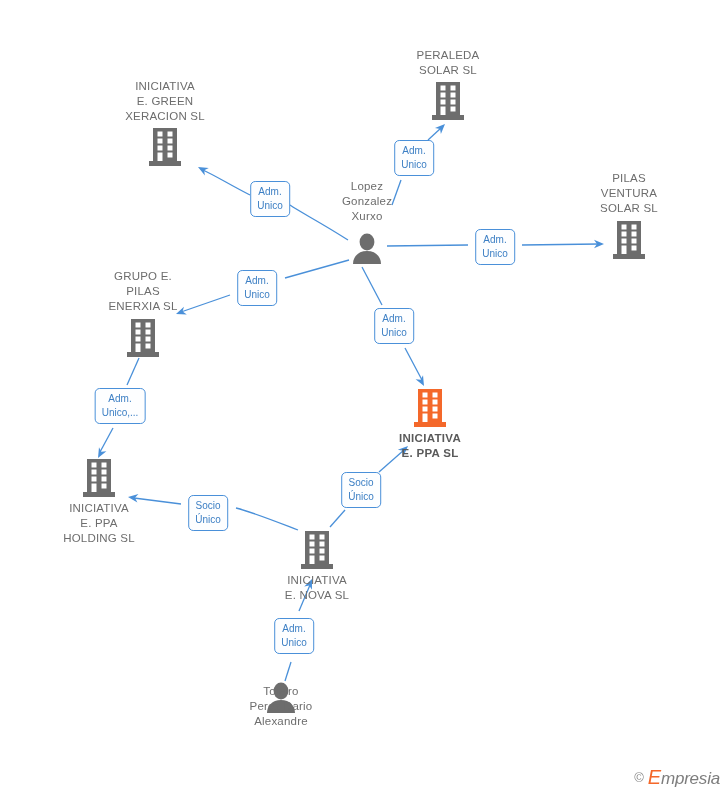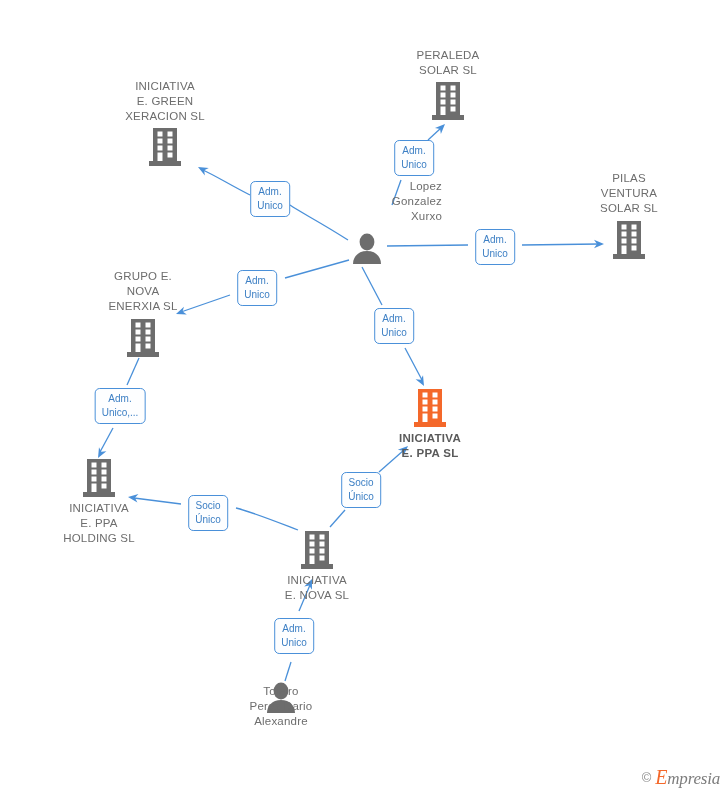--- a/index.html
+++ b/index.html
@@ -73,21 +73,21 @@
     align-items: center;
     gap: 4px;
     font-size: 15px;
     color: #8a8a8a;
   }
   .watermark .wm-c {
     font-size: 13px;
     color: #8a8a8a;
   }
   .watermark .wm-name {
-    font-family: Liberation Serif, serif;
+    font-family: Liberation Sans, sans-serif;
     font-style: italic;
     font-size: 17px;
     color: #7d7d7d;
     letter-spacing: -0.2px;
   }
   .watermark .wm-name .wm-e {
     color: #f4682a;
     font-size: 20px;
   }
 </style>
@@ -187,21 +187,21 @@
           </svg></div>
         <div class="node-label" style="left: 629px; top: 171px; text-align: center;">PILAS
 VENTURA
 SOLAR  SL</div>
       </div>
       <div class="node">
         <div class="node-icon" style="left: 367px; top: 249px;"><svg width="30" height="32" viewBox="0 0 30 32">
             <ellipse cx="15" cy="9" rx="7.4" ry="8.4" fill="#6d6d6d"></ellipse>
             <path d="M 15 18 C 24 18, 29 24, 29 31 L 1 31 C 1 24, 6 18, 15 18 Z" fill="#6d6d6d"></path>
           </svg></div>
-        <div class="node-label" style="left: 367px; top: 179px; text-align: right;">Lopez
+        <div class="node-label" style="left: 367px; top: 179px;">Lopez
 Gonzalez
 Xurxo</div>
       </div>
       <div class="node">
         <div class="node-icon" style="left: 143px; top: 338px;"><svg width="34" height="40" viewBox="0 0 34 40">
             <g fill="#6d6d6d">
               <rect x="5" y="1" width="24" height="33"></rect>
               <rect x="1" y="34" width="32" height="5"></rect>
             </g>
             <g fill="#ffffff">
@@ -209,21 +209,21 @@
               <rect x="19.5" y="4.5" width="5" height="5"></rect>
               <rect x="9.5" y="11.5" width="5" height="5"></rect>
               <rect x="19.5" y="11.5" width="5" height="5"></rect>
               <rect x="9.5" y="18.5" width="5" height="5"></rect>
               <rect x="19.5" y="18.5" width="5" height="5"></rect>
               <rect x="9.5" y="25.5" width="5" height="8.5"></rect>
               <rect x="19.5" y="25.5" width="5" height="5"></rect>
             </g>
           </svg></div>
         <div class="node-label" style="left: 143px; top: 269px;">GRUPO E.
-NOVA
+PILAS
 ENERXIA  SL</div>
       </div>
       <div class="node">
         <div class="node-icon" style="left: 430px; top: 408px;"><svg width="34" height="40" viewBox="0 0 34 40">
             <g fill="#f4682a">
               <rect x="5" y="1" width="24" height="33"></rect>
               <rect x="1" y="34" width="32" height="5"></rect>
             </g>
             <g fill="#ffffff">
               <rect x="9.5" y="4.5" width="5" height="5"></rect>

